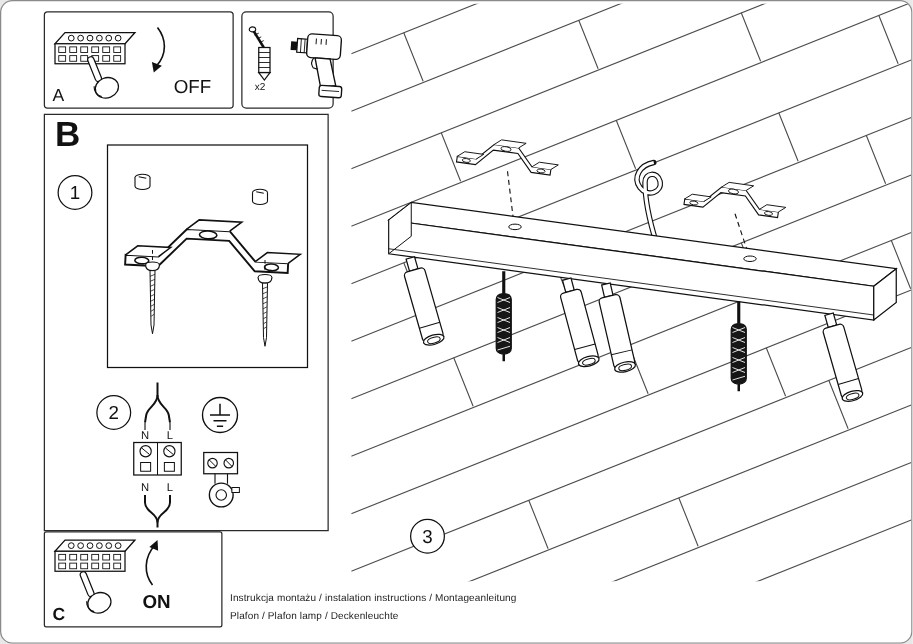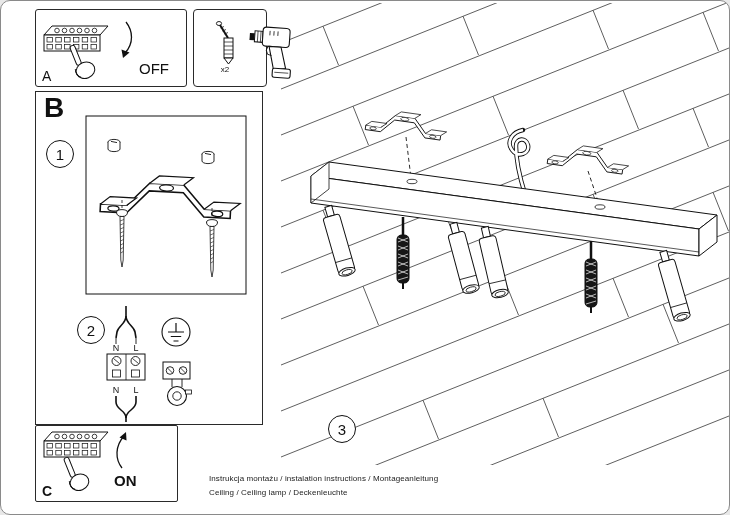--- a/index.html
+++ b/index.html
@@ -4,33 +4,33 @@
 <style>
   html,body { margin:0; padding:0; background:#e8e8e8; }
   .page {
     position:relative; width:730px; height:515px; background:#fff;
     border:1px solid #8a8a8a; border-radius:10px; overflow:hidden;
     font-family:"Liberation Sans", sans-serif; color:#111;
     box-sizing:border-box; margin:0 auto;
   }
   .panel { position:absolute; background:#fff; border:1.3px solid #2a2a2a; box-sizing:border-box; }
   .panel-a { left:34px; top:8px; width:152px; height:78px; border-radius:3px; }
-  .panel-tools { left:192px; top:8px; width:74px; height:78px; border-radius:4px;padding-left:17px; }
+  .panel-tools { left:192px; top:8px; width:74px; height:78px; border-radius:4px; }
   .panel-b { left:34px; top:90px; width:228px; height:334px; }
   .panel-c { left:34px; top:424px; width:143px; height:77px; border-radius:2px;font-weight:bold; }
   .corner-label { position:absolute; font-size:14px; line-height:14px; }
   .label-a { left:6px; bottom:3px; }
   .label-b { left:8px; top:2px; font-size:28px; font-weight:600; line-height:28px; }
   .label-c { left:6px; bottom:3px; }
   .circle-num {
     position:absolute; width:26px; height:26px; border:1.4px solid #111; border-radius:50%;
     display:flex; align-items:center; justify-content:center; font-size:15px; background:#fff;
   }
   .main-art { position:absolute; left:262px; top:2px; }
-  .footer-text { position:absolute; left:183px; top:471px; font-size:8px; line-height:13.5px; color:#222; letter-spacing:0.1px;margin-left:25px; }
+  .footer-text { position:absolute; left:183px; top:471px; font-size:8px; line-height:13.5px; color:#222; letter-spacing:0.1px; }
   svg { display:block; }
   text { font-family:"Liberation Sans", sans-serif; fill:#111; }
 </style>
 </head>
 <body>
 
 <div class="page">
 
   <svg class="main-art" width="466" height="500" viewBox="0 0 466 500">
     <defs>
@@ -305,16 +305,16 @@
         <path d="M86,42 C79,33 79,20 88,10" fill="none" stroke="#111" stroke-width="1.3"></path>
         <polygon points="90,6 83.5,11.5 90.5,14.5" fill="#111"></polygon>
       </g>
       <text x="78" y="60" font-size="15">ON</text>
     </svg>
     <div class="corner-label label-c">C</div>
   </div>
 
   <div class="footer-text">
     <div>Instrukcja montażu / instalation instructions / Montageanleitung</div>
-    <div>Ceiling / Ceiling lamp / Deckenleuchte</div>
+    <div>Plafon / Plafon lamp / Deckenleuchte</div>
   </div>
 
 </div>
 
 </body></html>

